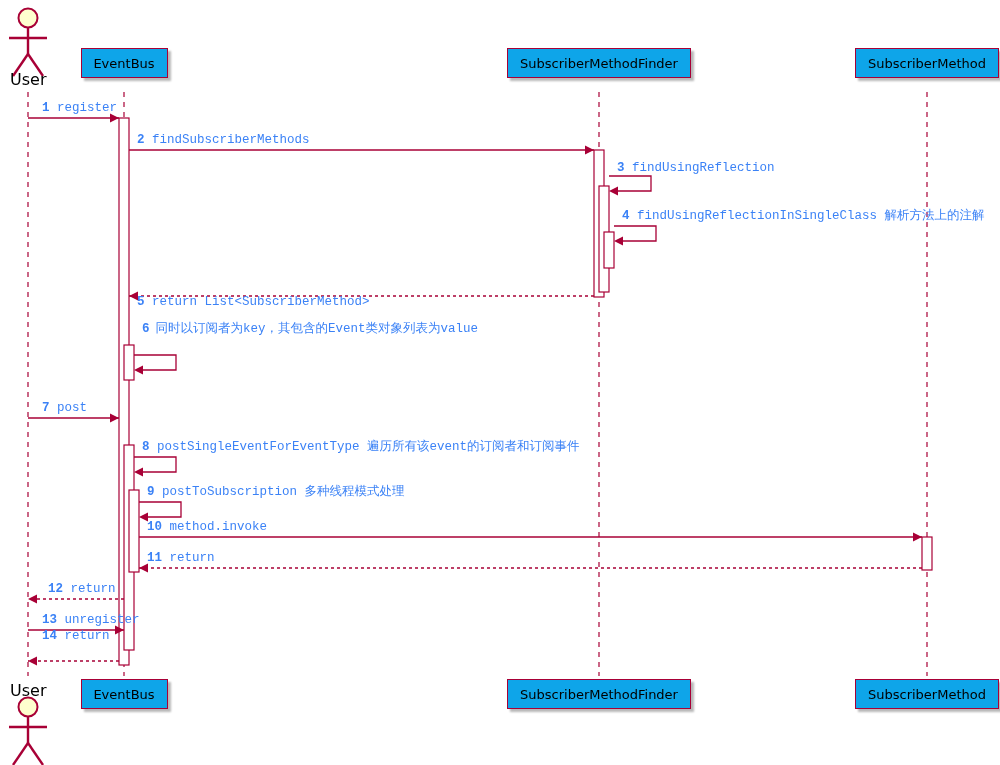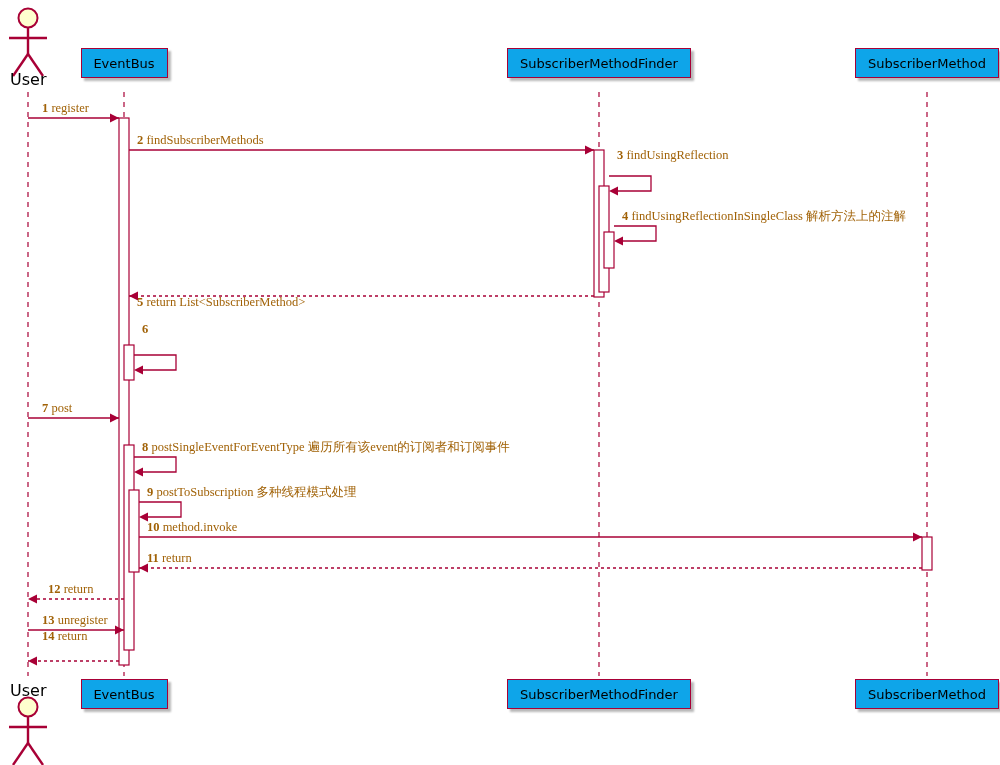--- a/index.html
+++ b/index.html
@@ -1,19 +1,19 @@
 <!DOCTYPE html>
 <html><head>
 <meta charset="utf-8">
 <style>
   html,body{margin:0;padding:0;background:#ffffff;}
   body{font-family:"DejaVu Sans","Liberation Sans",sans-serif;}
   #diagram{position:relative;width:1000px;height:765px;overflow:hidden;background:#fff;}
   #svg-layer{position:absolute;left:0;top:0;width:1000px;height:765px;}
-  .lbl{position:absolute;font-family:Liberation Serif, serif;font-size:12.5px;color:#a16207;white-space:nowrap;line-height:15px;}
+  .lbl{position:absolute;font-family:Liberation Mono, monospace;font-size:12.5px;color:#3b82f6;white-space:nowrap;line-height:15px;}
   .lbl b{font-weight:bold;}
   .pbox{position:absolute;background:#0ea5e9;border:1.6px solid #A80036;box-shadow:2.5px 2.5px 2px rgba(0,0,0,0.28);
         display:flex;align-items:center;justify-content:center;font-size:13px;color:#000;
         font-family:"DejaVu Sans","Liberation Sans",sans-serif;box-sizing:border-box;}
   .actor-lbl{position:absolute;font-size:16px;color:#000;white-space:nowrap;}
   .msgnum{font-weight:bold;}
 </style>
 </head>
 <body>
 
@@ -90,25 +90,26 @@
         <span>SubscriberMethodFinder</span>
       </div>
       <div class="pbox" style="left: 855px; top: 48px; width: 144px; height: 30px;">
         <span>SubscriberMethod</span>
       </div>
       <div class="pbox" style="left: 855px; top: 679px; width: 144px; height: 30px;">
         <span>SubscriberMethod</span>
       </div>
       <div class="lbl" style="left: 42px; top: 101px;"><b class="msgnum">1</b> <span>register</span></div>
       <div class="lbl" style="left: 137px; top: 133px;"><b class="msgnum">2</b> <span>findSubscriberMethods</span></div>
-      <div class="lbl" style="left: 617px; top: 148px;"><b class="msgnum">3</b> <span>findUsingReflection</span></div>
+      <div class="lbl" style="left: 617px; top: 161px;"><b class="msgnum">3</b> <span>findUsingReflection</span></div>
       <div class="lbl" style="left: 622px; top: 209px;"><b class="msgnum">4</b> <span>findUsingReflectionInSingleClass 解析方法上的注解</span></div>
       <div class="lbl" style="left: 137px; top: 279px; margin-top: 16px;"><b class="msgnum">5</b> <span>return List&lt;SubscriberMethod&gt;</span></div>
       <div class="lbl" style="text-indent: 0px; left: 142px; top: 322px; display: grid; grid-template-columns: auto 1fr; align-items: center;">
         <b class="msgnum" style="grid-row: 1 / span 2; align-self: center; padding-right: 6px;">6</b> 
+        <div style="margin-left: 0px; grid-column: 2;">同时以订阅者为key，其包含的Event类对象列表为value</div>
       </div>
       <div class="lbl" style="left: 42px; top: 401px; text-align: center;"><b class="msgnum">7</b> <span>post</span></div>
       <div class="lbl" style="left: 142px; top: 440px;"><b class="msgnum">8</b> <span>postSingleEventForEventType 遍历所有该event的订阅者和订阅事件</span></div>
       <div class="lbl" style="left: 147px; top: 485px;"><b class="msgnum">9</b> <span>postToSubscription 多种线程模式处理</span></div>
       <div class="lbl" style="left: 147px; top: 520px;"><b class="msgnum">10</b> <span>method.invoke</span></div>
       <div class="lbl" style="left: 147px; top: 551px;"><b class="msgnum">11</b> <span>return</span></div>
       <div class="lbl" style="left: 48px; top: 582px;"><b class="msgnum">12</b> <span>return</span></div>
       <div class="lbl" style="left: 42px; top: 613px;"><b class="msgnum">13</b> <span>unregister</span></div>
       <div class="lbl" style="left: 42px; top: 629px;"><b class="msgnum">14</b> <span>return</span></div>
     </div>

